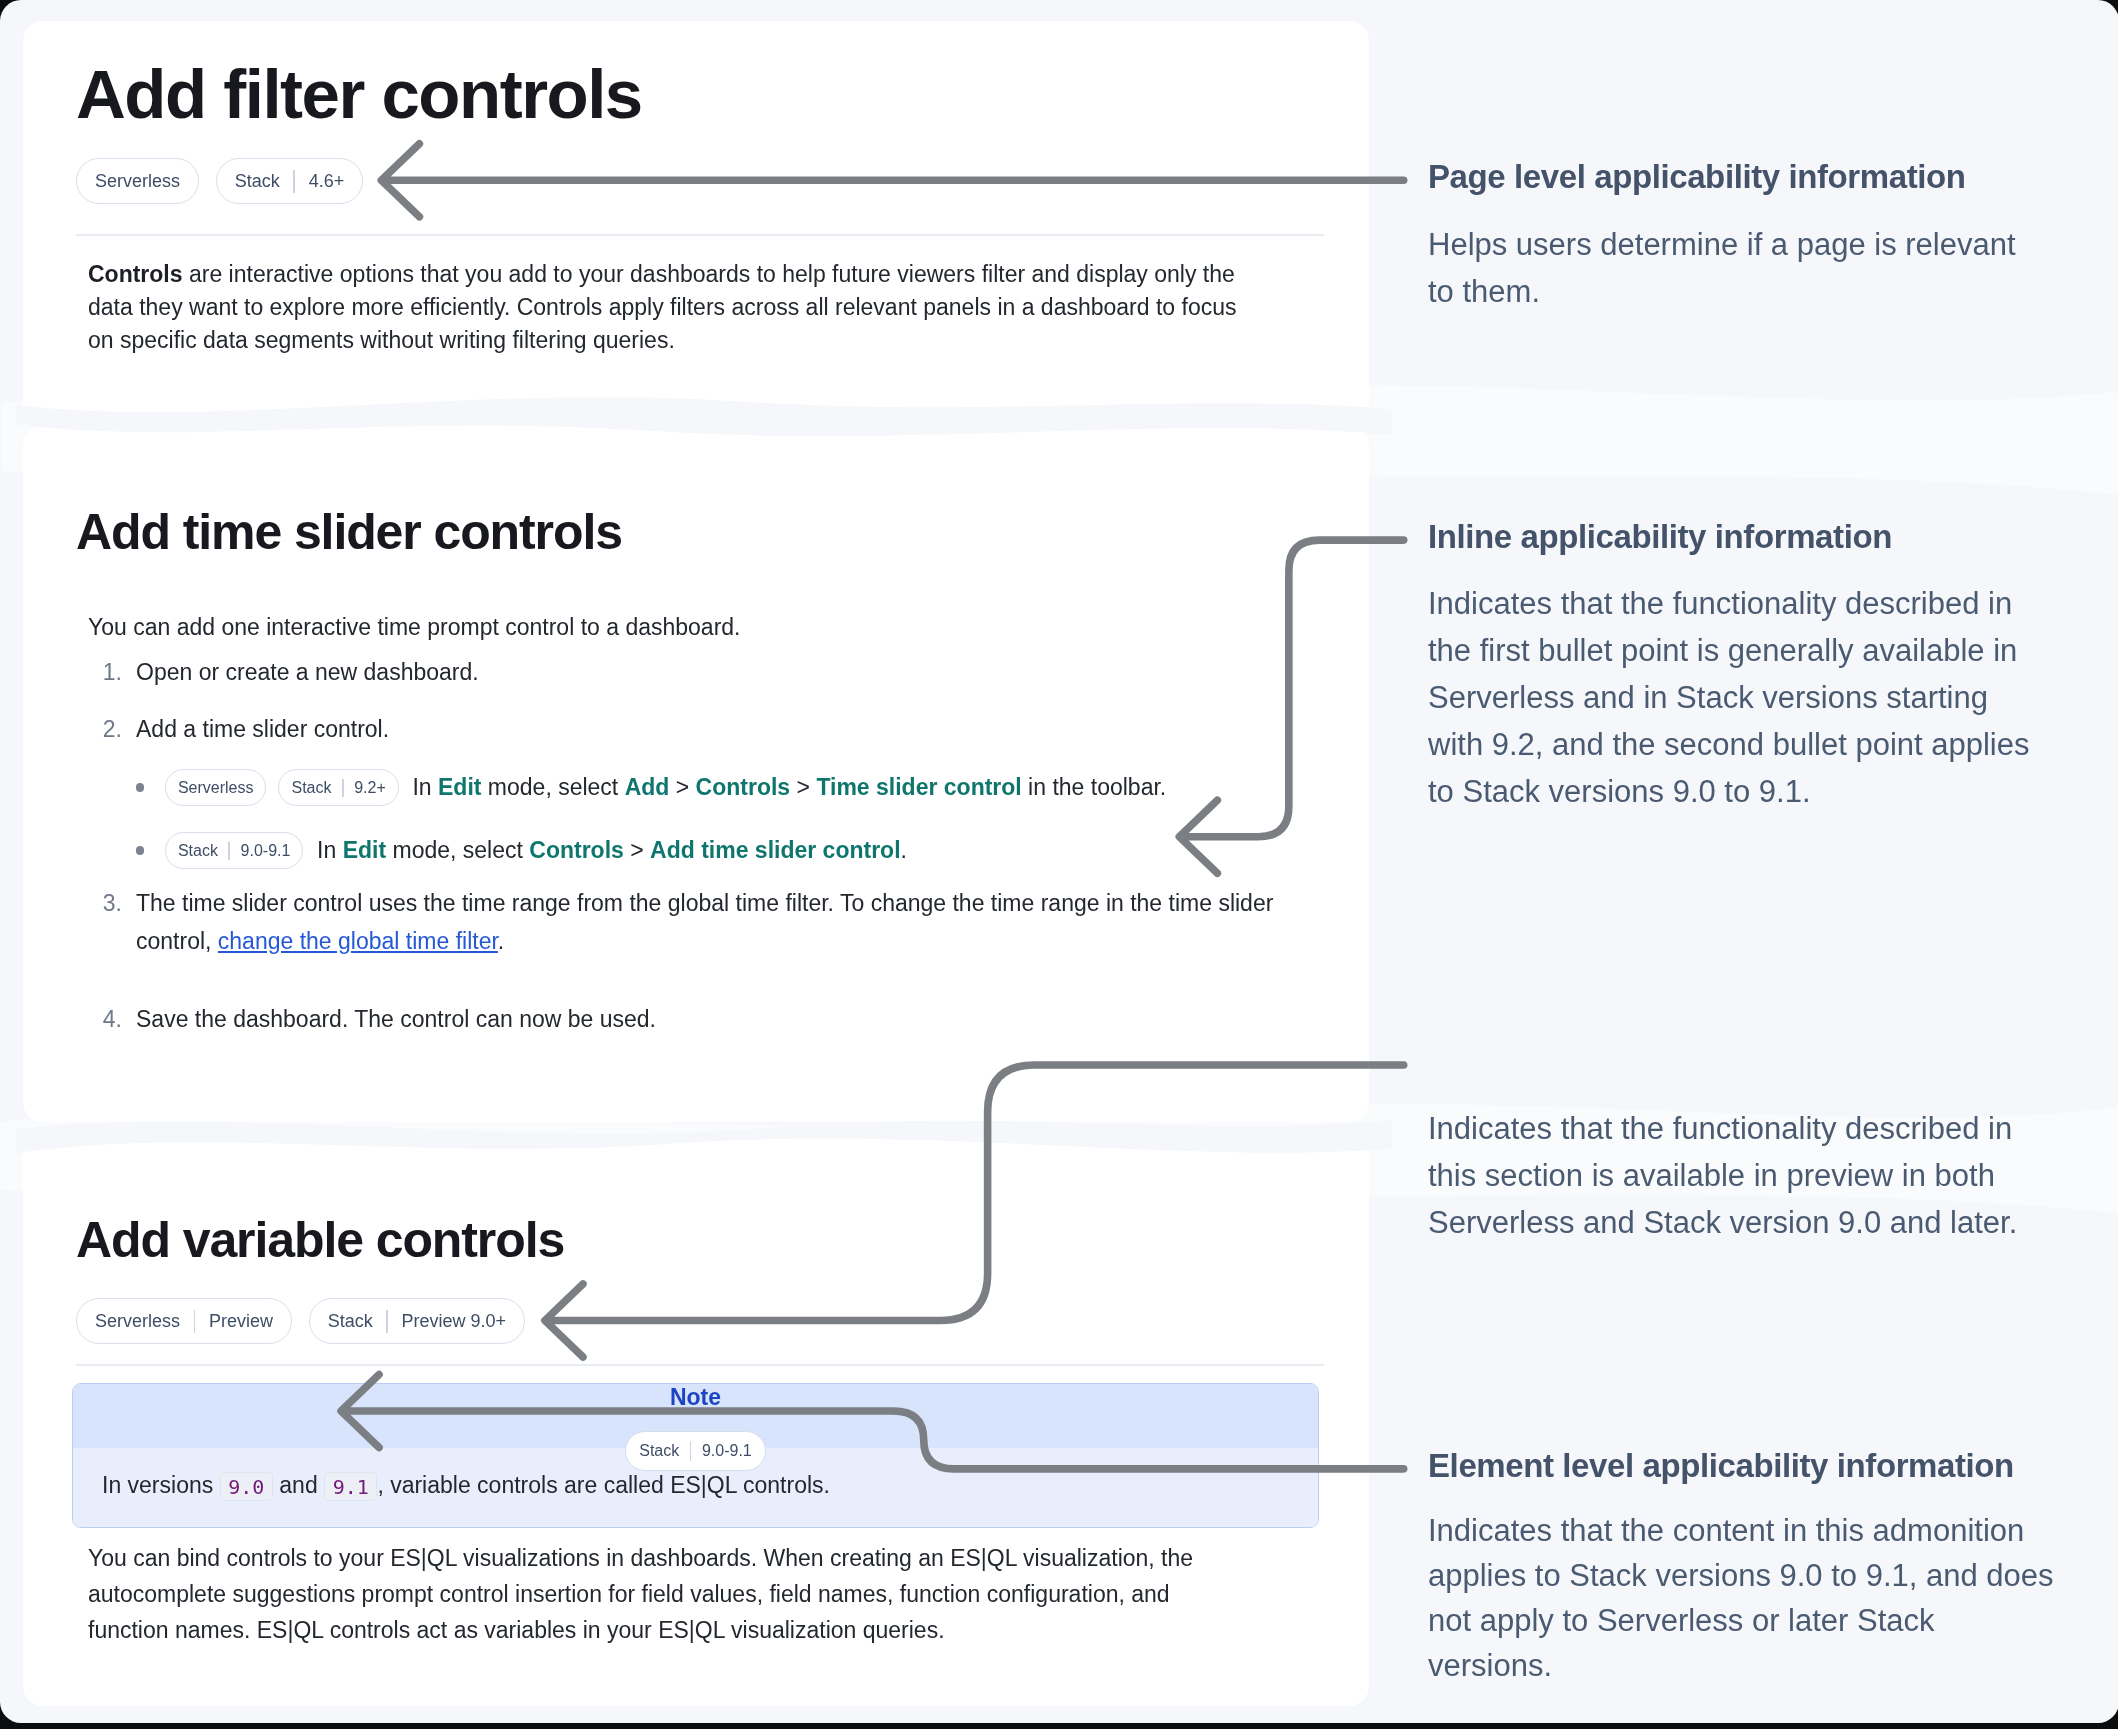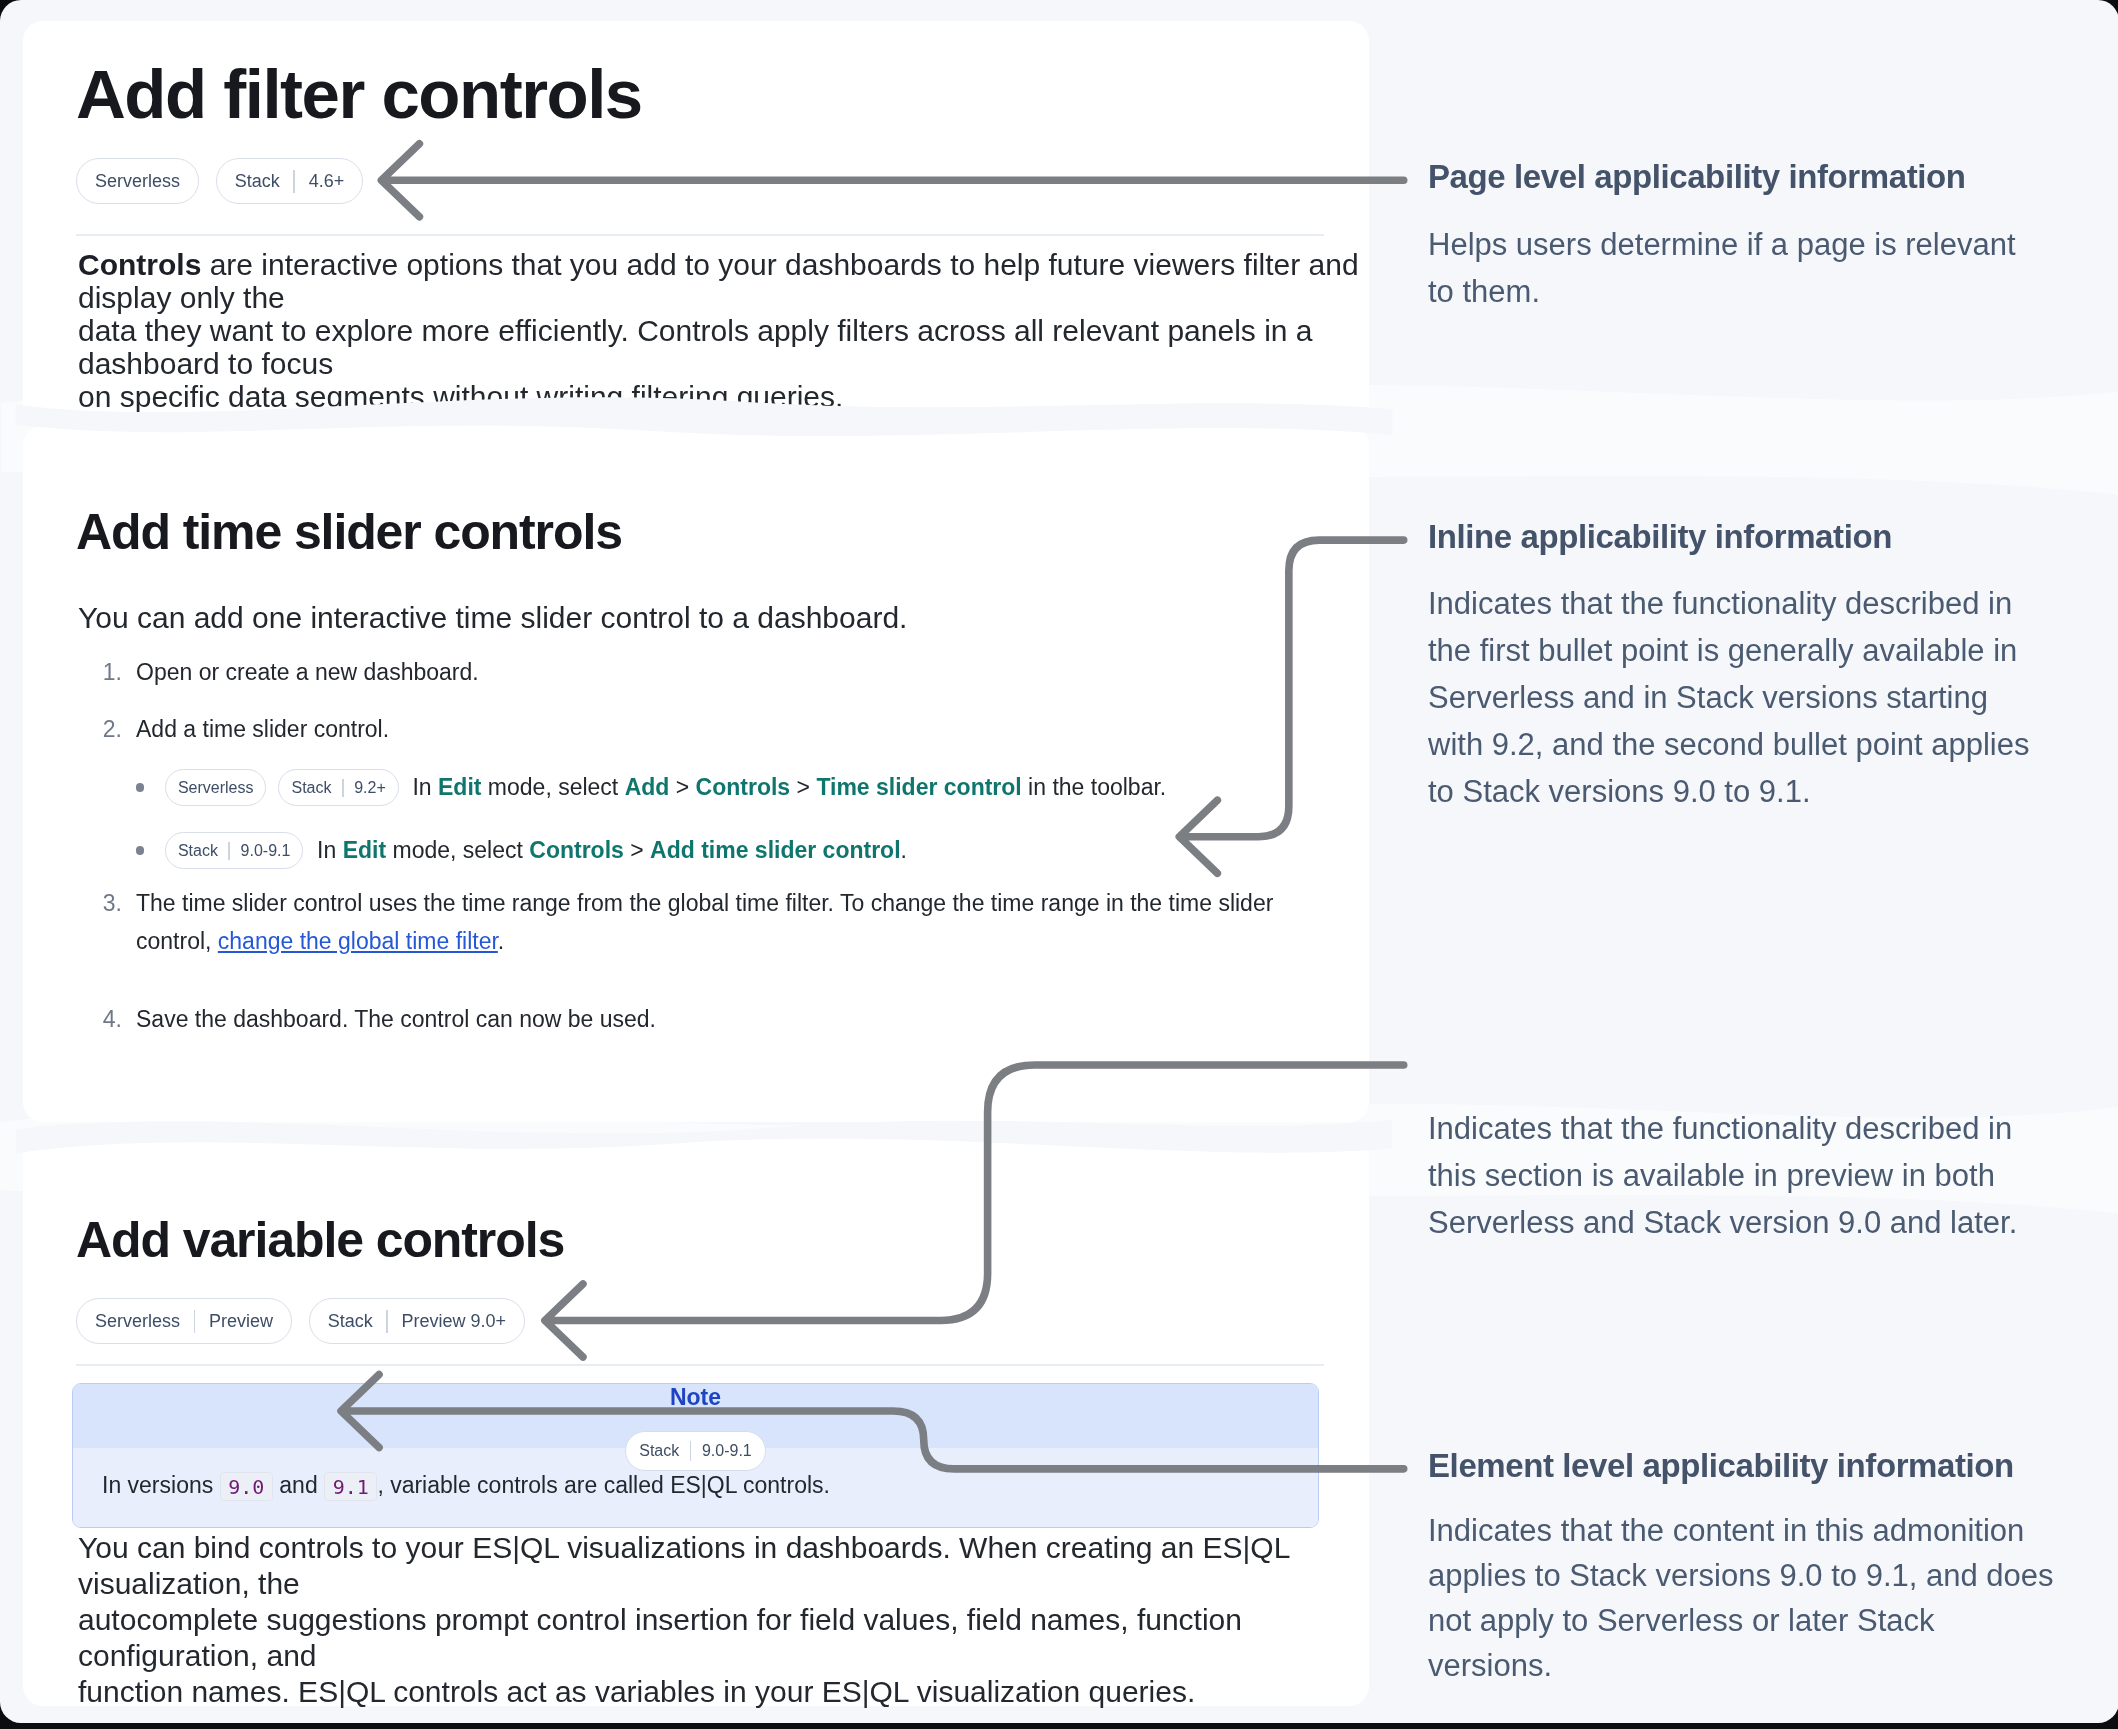--- a/index.html
+++ b/index.html
@@ -20,21 +20,21 @@
   .badge{display:inline-flex;align-items:center;background:#fff;border:1.5px solid #d8deea;
      border-radius:760px;color:#3e4d66;white-space:nowrap;}
   .badge .bdiv{display:inline-block;width:1.5px;background:#ccd4e2;align-self:center;}
   .badges.lg .badge{height:44px;padding:0 18px;font-size:18px;}
   .badges.lg .bdiv{height:23px;margin:0 13.7px;}
   .badges.sm .badge{height:35px;padding:0 12px;font-size:16px;}
   .badges.sm .bdiv{height:18px;margin:0 10.6px;}
   .badges.md .badge{height:38px;padding:0 13.7px;font-size:16px;border-color:#d5ddeb;}
   .badges.md .bdiv{height:20px;margin:0 10.6px;}
   .hr{position:absolute;left:53px;width:1248px;height:1.5px;background:#e8ecf3;}
-  .body{position:absolute;margin:2px;font-size:30px;line-height:33px;color:#23272e;}
+  .body{position:absolute;margin:12px;font-size:23px;line-height:33px;color:#23272e;}
   .pre{white-space:pre-line;}
   .body b{font-weight:700;color:#1c1f26;}
   .stepnum{position:absolute;left:59px;width:40px;text-align:right;font-size:23px;line-height:33px;color:#6f7889;}
   .steptext{position:absolute;left:113px;margin:0;font-size:23px;line-height:33px;color:#23272e;}
   .steptext.two{line-height:38px;}
   .bulletrow{position:absolute;left:113px;display:flex;align-items:center;gap:13.7px;}
   .dot{width:8.4px;height:8.4px;border-radius:50%;background:#7b8292;margin-right:6.8px;flex:none;}
   .btext{font-size:23px;color:#23272e;white-space:nowrap;}
   .btext b{font-weight:700;color:#0f766e;}
   a.tlink{color:#2458d6;text-decoration:underline;cursor:pointer;}
@@ -77,21 +77,21 @@
           </span>
         </div>
       <div class="hr" style="top:213px"></div>
       <p class="body pre" style="left:53px;top:225px;width:1293px"><b>Controls</b><span> are interactive options that you add to your dashboards to help future viewers filter and display only the
 data they want to explore more efficiently. Controls apply filters across all relevant panels in a dashboard to focus
 on specific data segments without writing filtering queries.</span></p>
     </section>
 
     <section class="card card2">
       <h2 class="sectitle" style="top:76px">Add time slider controls</h2>
-      <p class="body" style="left:53px;top:173px">You can add one interactive time slider control to a dashboard.</p>
+      <p class="body" style="left:53px;top:173px">You can add one interactive time prompt control to a dashboard.</p>
 
       <div class="stepnum" style="top:230px">1.</div>
       <p class="steptext" style="top:230px"><span>Open or create a new dashboard.</span></p>
 
       <div class="stepnum" style="top:287px">2.</div>
       <p class="steptext" style="top:287px"><span>Add a time slider control.</span></p>
 
       <div class="bulletrow" style="top:344px;height:35px">
         <span class="dot"></span>
         <span class="badges sm" style="position:static;display:inline-flex;gap:12px">

